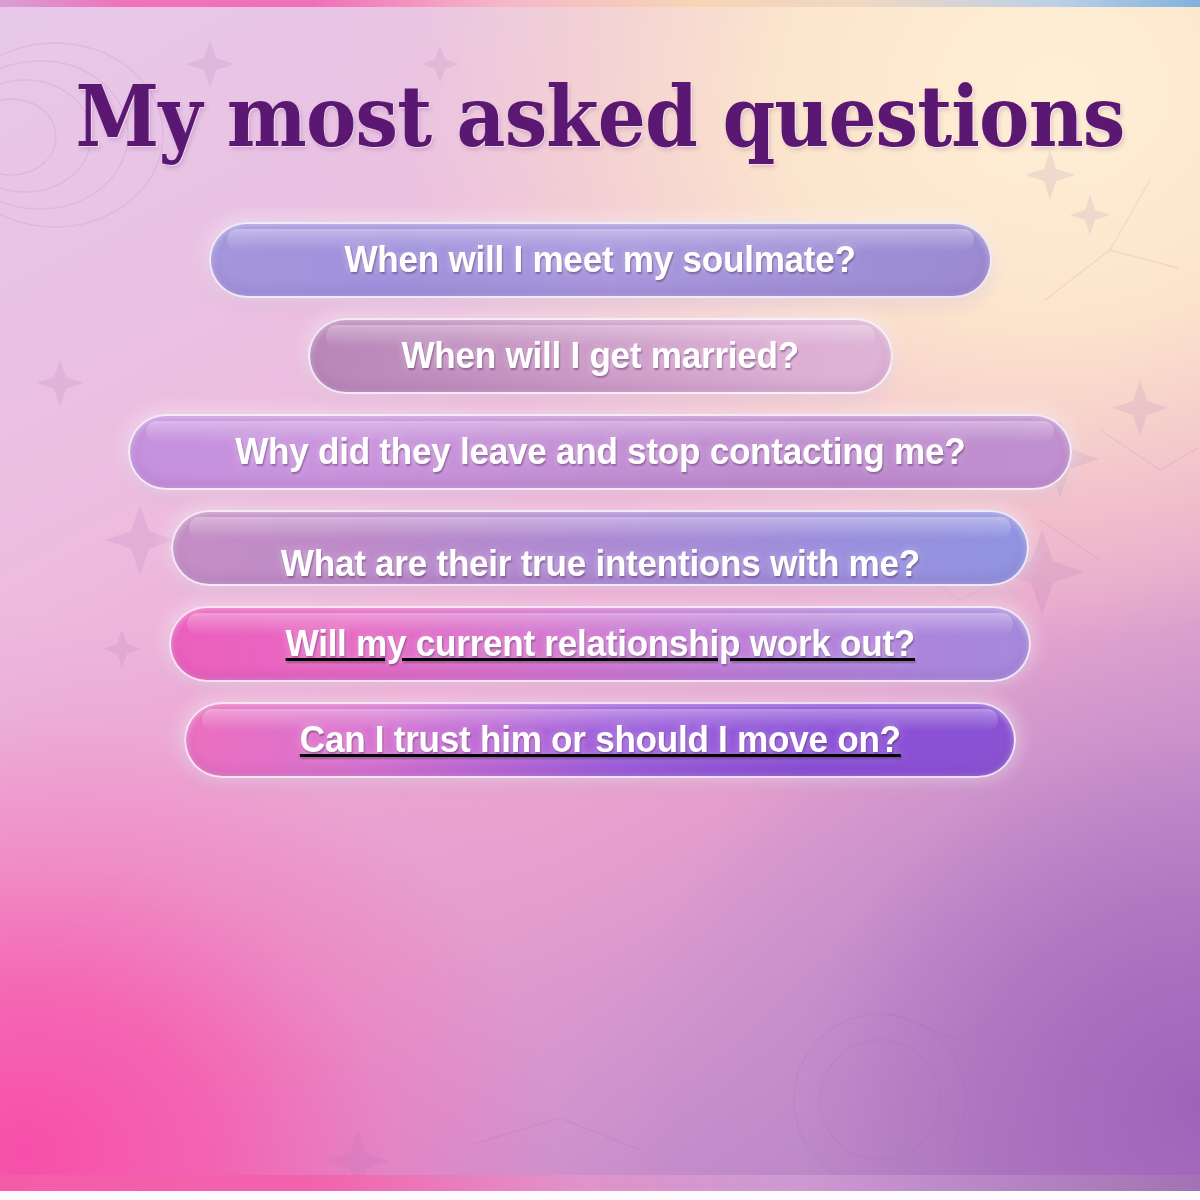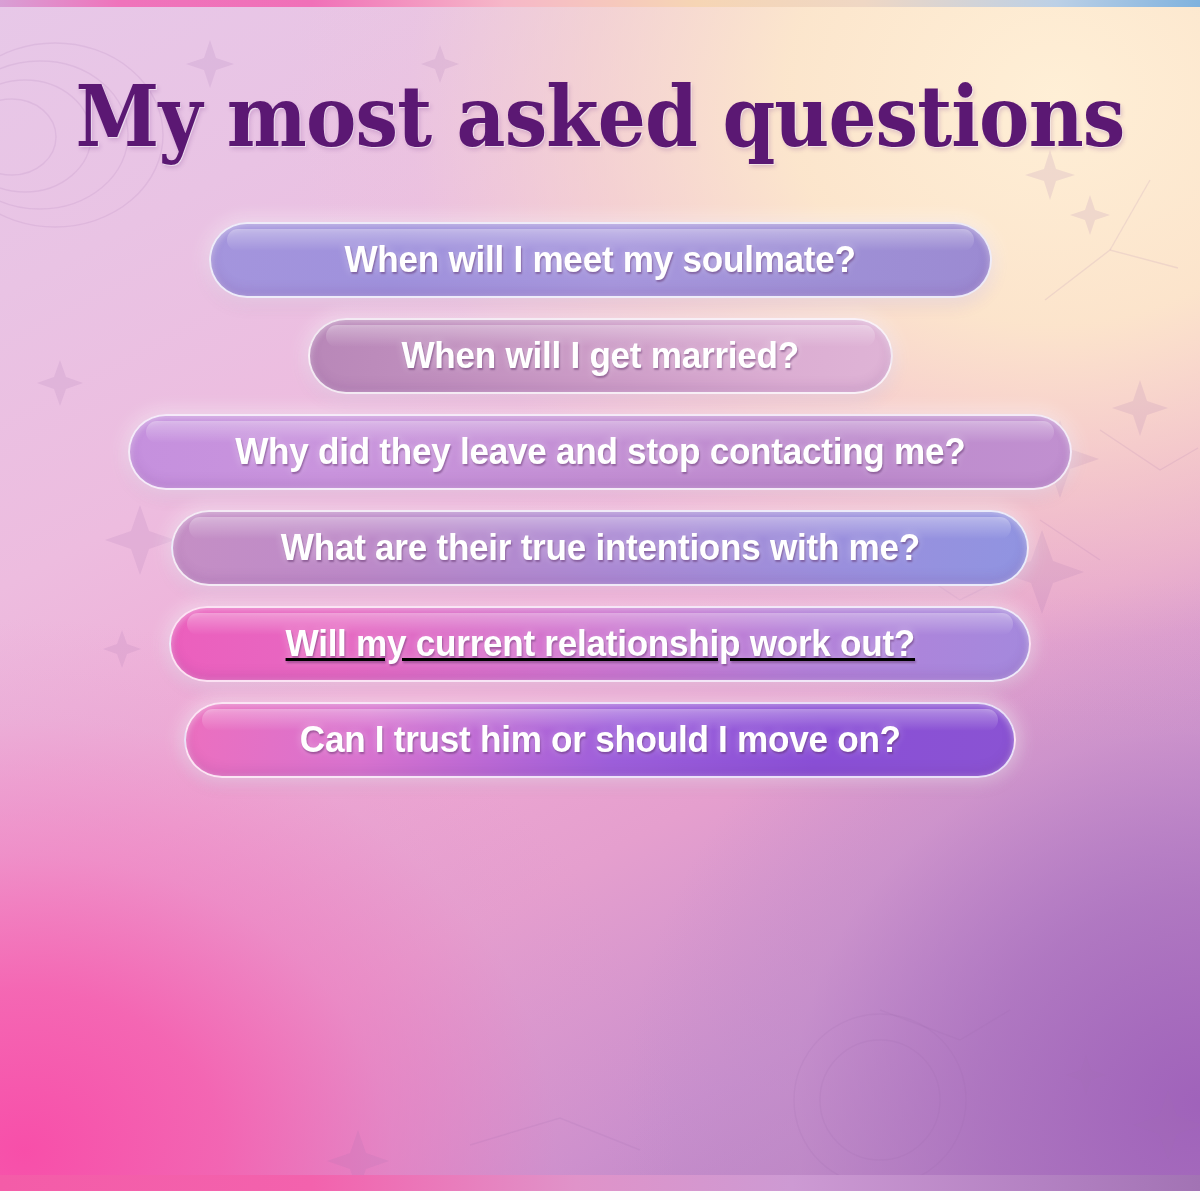--- a/index.html
+++ b/index.html
@@ -134,23 +134,23 @@
     text-shadow:
        1px 2px 2px rgba(80,30,90,.45),
        0 0 9px rgba(255,255,255,.35);
   }
 
   
   .p0 { width:898px; background:linear-gradient(100deg,#e77ec6 0%,#ef7ec9 20%,#f07fcb 46%,#e680c6 72%,#dd86c4 100%); }
   .p1 { width:783px; background:linear-gradient(100deg,#a495dd 0%,#9f91dc 24%,#a797dd 52%,#9f90d6 78%,#9b8ad2 100%);align-items:center; }
   .p2 { width:585px; background:linear-gradient(100deg,#b887b8 0%,#c08fbe 24%,#cf9fc9 56%,#dcaed3 82%,#dfb4d6 100%);align-items:center; }
   .p3 { width:944px; background:linear-gradient(100deg,#c590de 0%,#c994dd 22%,#c38fd4 50%,#bd8bcd 76%,#c190d0 100%); }
-  .p4 { width:858px; background:linear-gradient(100deg,#c58fc5 0%,#bd8ac8 22%,#ab8ad4 52%,#9a8fdd 78%,#9094e1 100%); }
+  .p4 { width:858px; background:linear-gradient(100deg,#c58fc5 0%,#bd8ac8 22%,#ab8ad4 52%,#9a8fdd 78%,#9094e1 100%);align-items:flex-end; }
   .p5 { width:862px; background:linear-gradient(100deg,#ec5fbd 0%,#e668c2 20%,#cf75cf 48%,#b381d9 74%,#a489dd 100%);text-decoration:underline; }
-  .p6 { width:832px; background:linear-gradient(100deg,#ec6fbf 0%,#d873cf 22%,#9d5fdb 52%,#8a4fd6 76%,#8a53d3 100%); }
+  .p6 { width:832px; background:linear-gradient(100deg,#ec6fbf 0%,#d873cf 22%,#9d5fdb 52%,#8a4fd6 76%,#8a53d3 100%);text-decoration:underline; }
   .p7 { width:504px; background:linear-gradient(100deg,#d07ad3 0%,#ca74d6 24%,#c472d9 54%,#c274d8 80%,#c879d7 100%); }
 </style>
 </head>
 <body>
 
 <div id="poster">
 
   <svg id="linework" viewBox="0 0 1200 1200" preserveAspectRatio="none" aria-hidden="true">
     <g fill="none" stroke="rgba(150,100,165,0.26)" stroke-width="1.4">
       <ellipse cx="55" cy="135" rx="108" ry="92"></ellipse>

